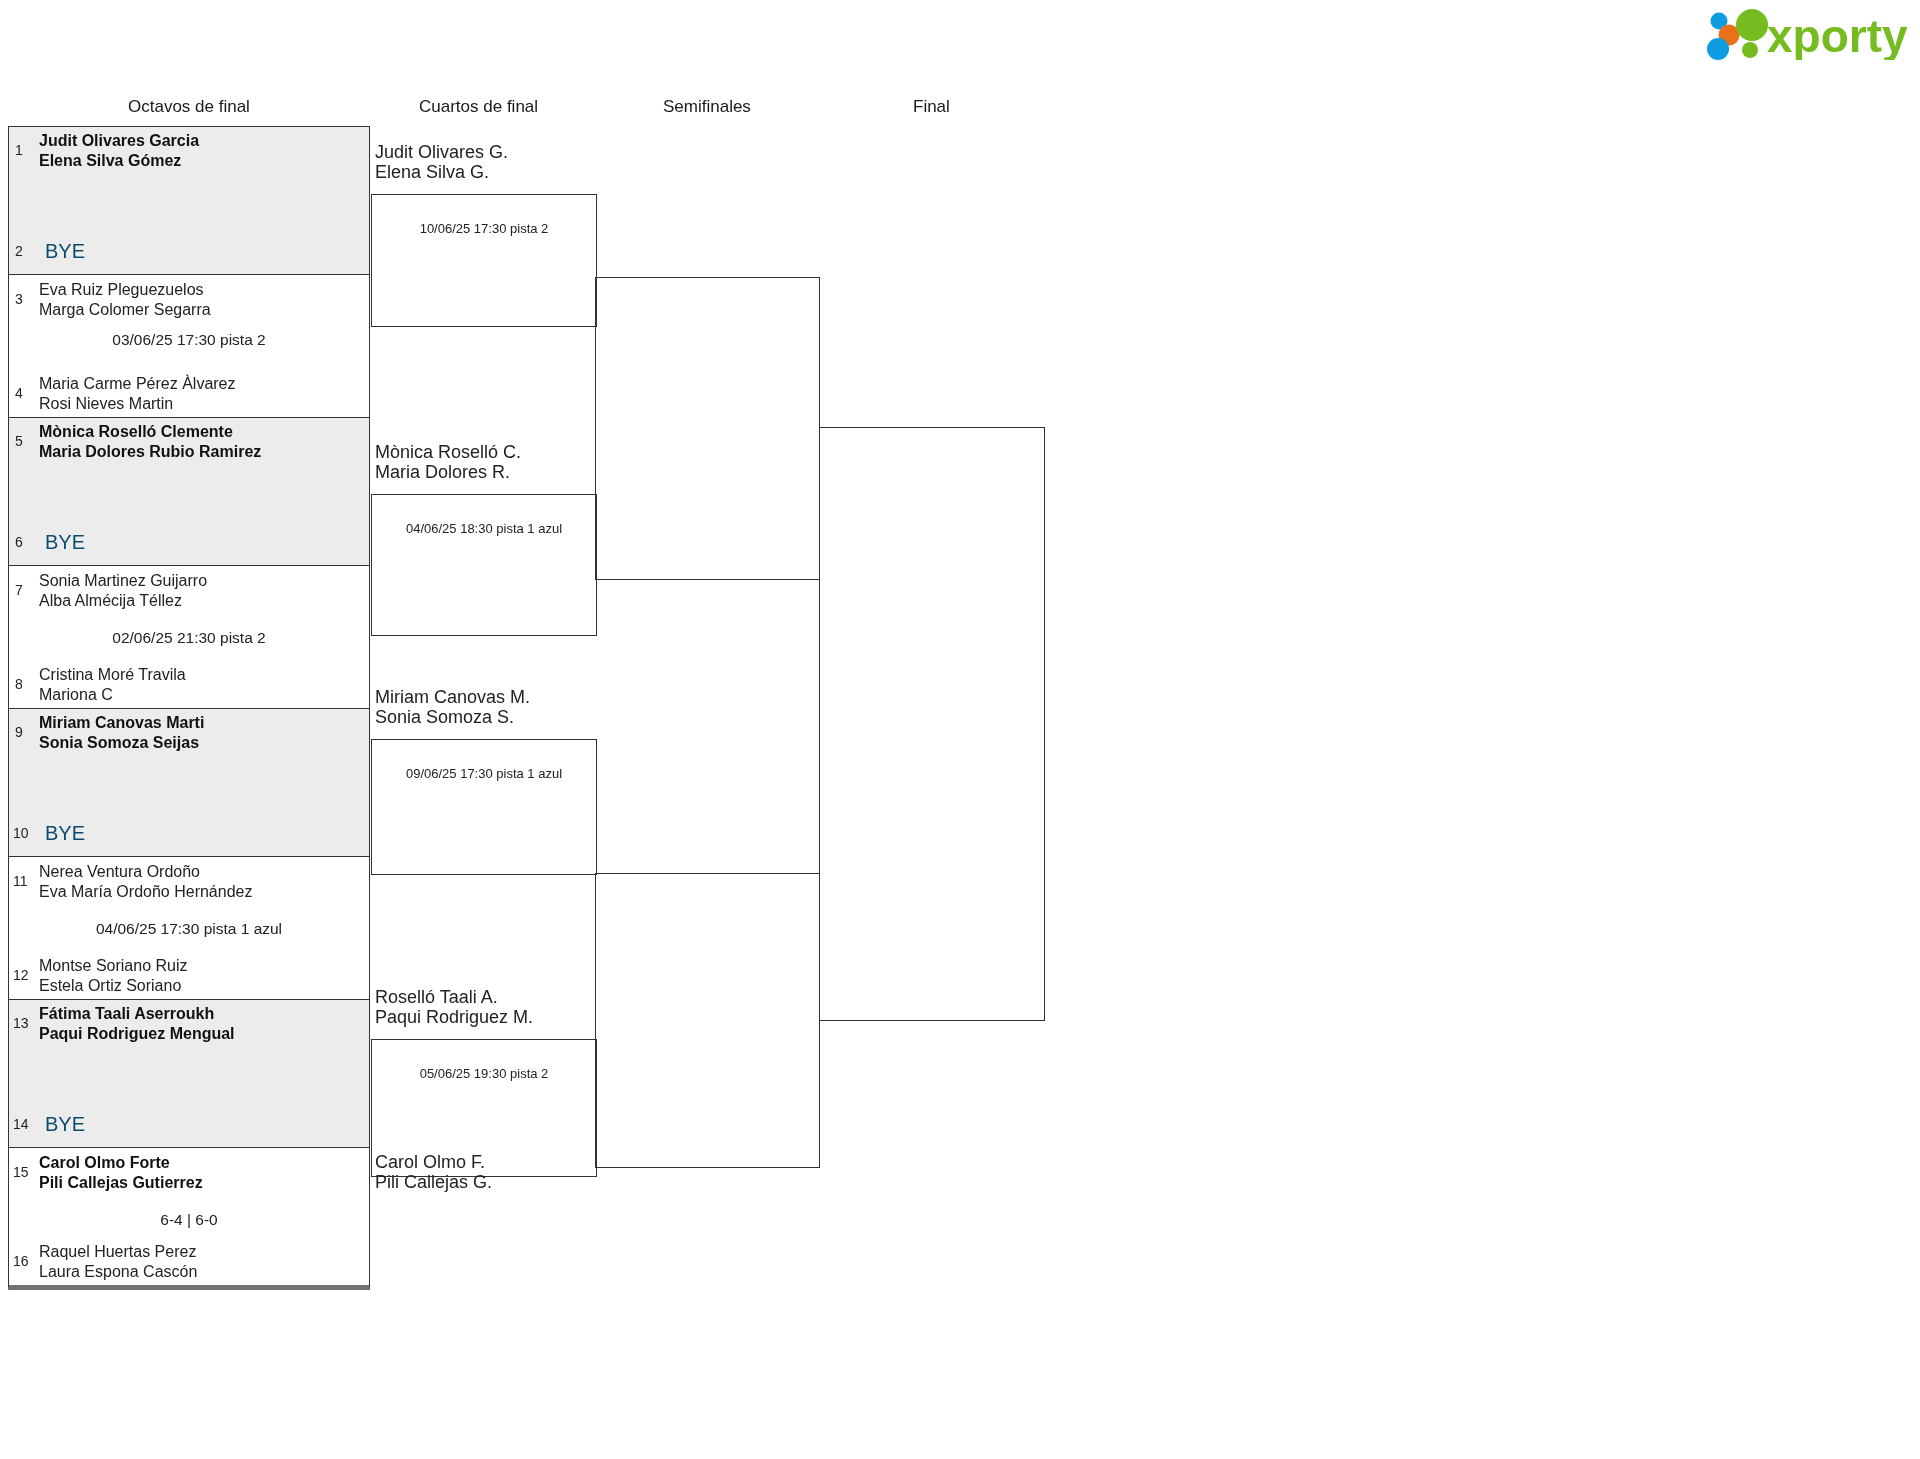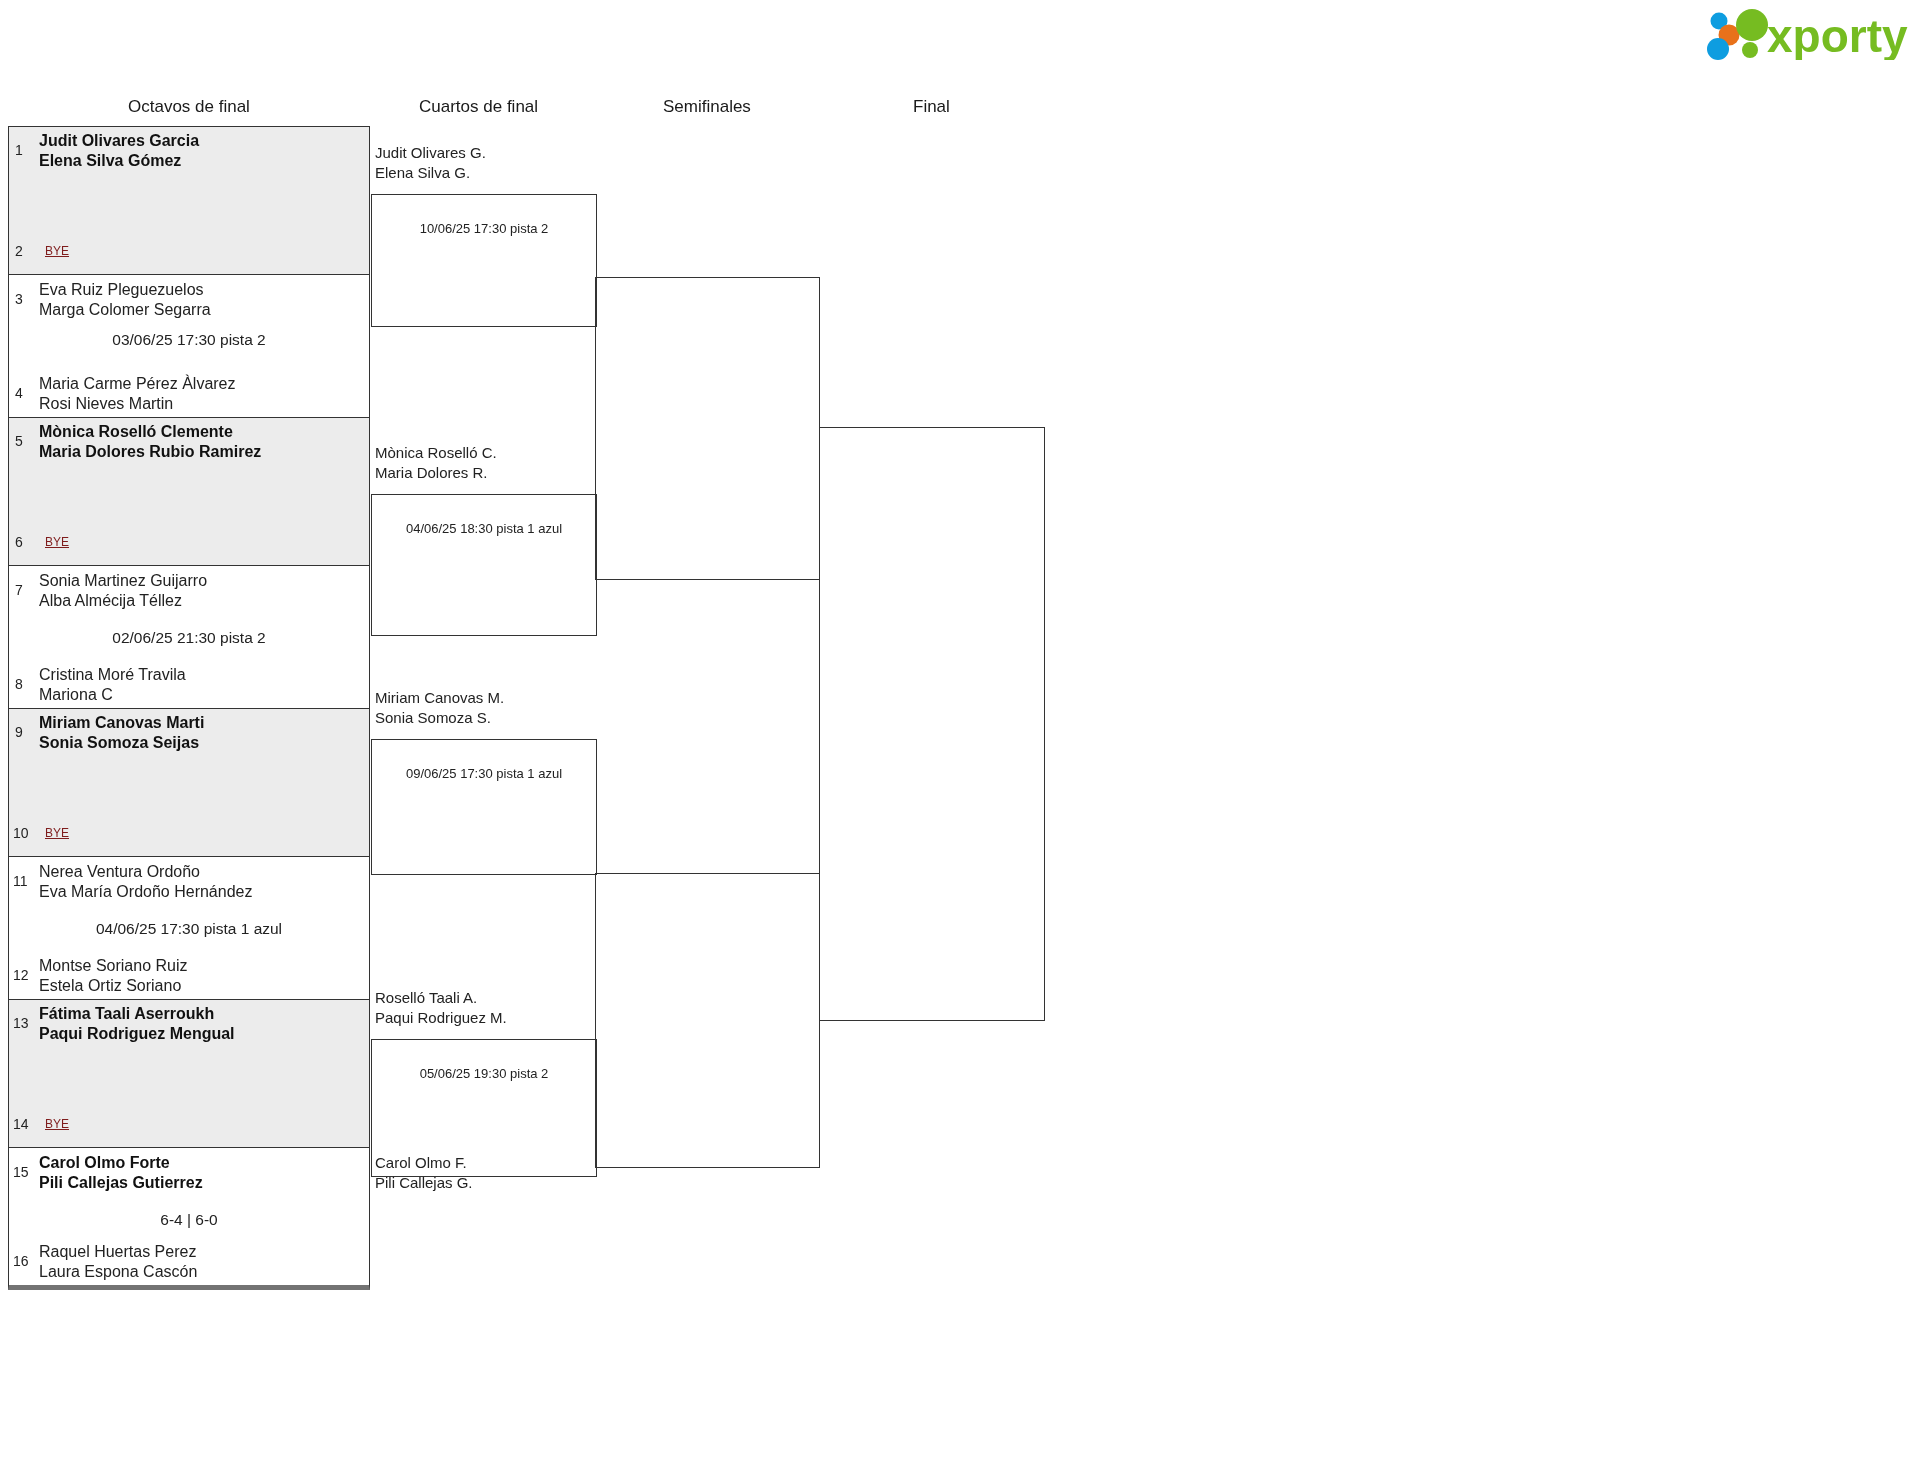--- a/index.html
+++ b/index.html
@@ -50,34 +50,34 @@
   }
   .seed.wide{left:4px;}
   .names{
     position:absolute;left:30px;top:50%;transform:translateY(-50%);
     font-size:16px;line-height:19.5px;color:#222;
     white-space:nowrap;
   }
   .names.bold{font-weight:700;color:#111;}
   .bye-label{
     position:absolute;left:36px;top:50%;transform:translateY(-50%);
-    font-size:12px;color:#7f1d1d;text-decoration:underline;
+    font-size:20px;color:#0c4a6e;
   }
   .midinfo{
     position:absolute;left:0;right:0;
     text-align:center;
     font-size:15.5px;color:#222;
     white-space:nowrap;
   }
 
   
   .qfcol{position:absolute;left:371px;top:126px;width:260px;}
   .qfnames{
     position:absolute;left:4px;
-    font-size:15px;line-height:19.5px;color:#222;white-space:nowrap;
+    font-size:18px;line-height:19.5px;color:#222;white-space:nowrap;
   }
   .qfbox{
     position:absolute;left:0px;
     border:1px solid #333;
     box-sizing:border-box;
     width:226px;
   }
   .qfbox .midinfo{
     position:absolute;left:0;right:0;top:26px;
     text-align:center;font-size:13px;color:#222;white-space:nowrap;

